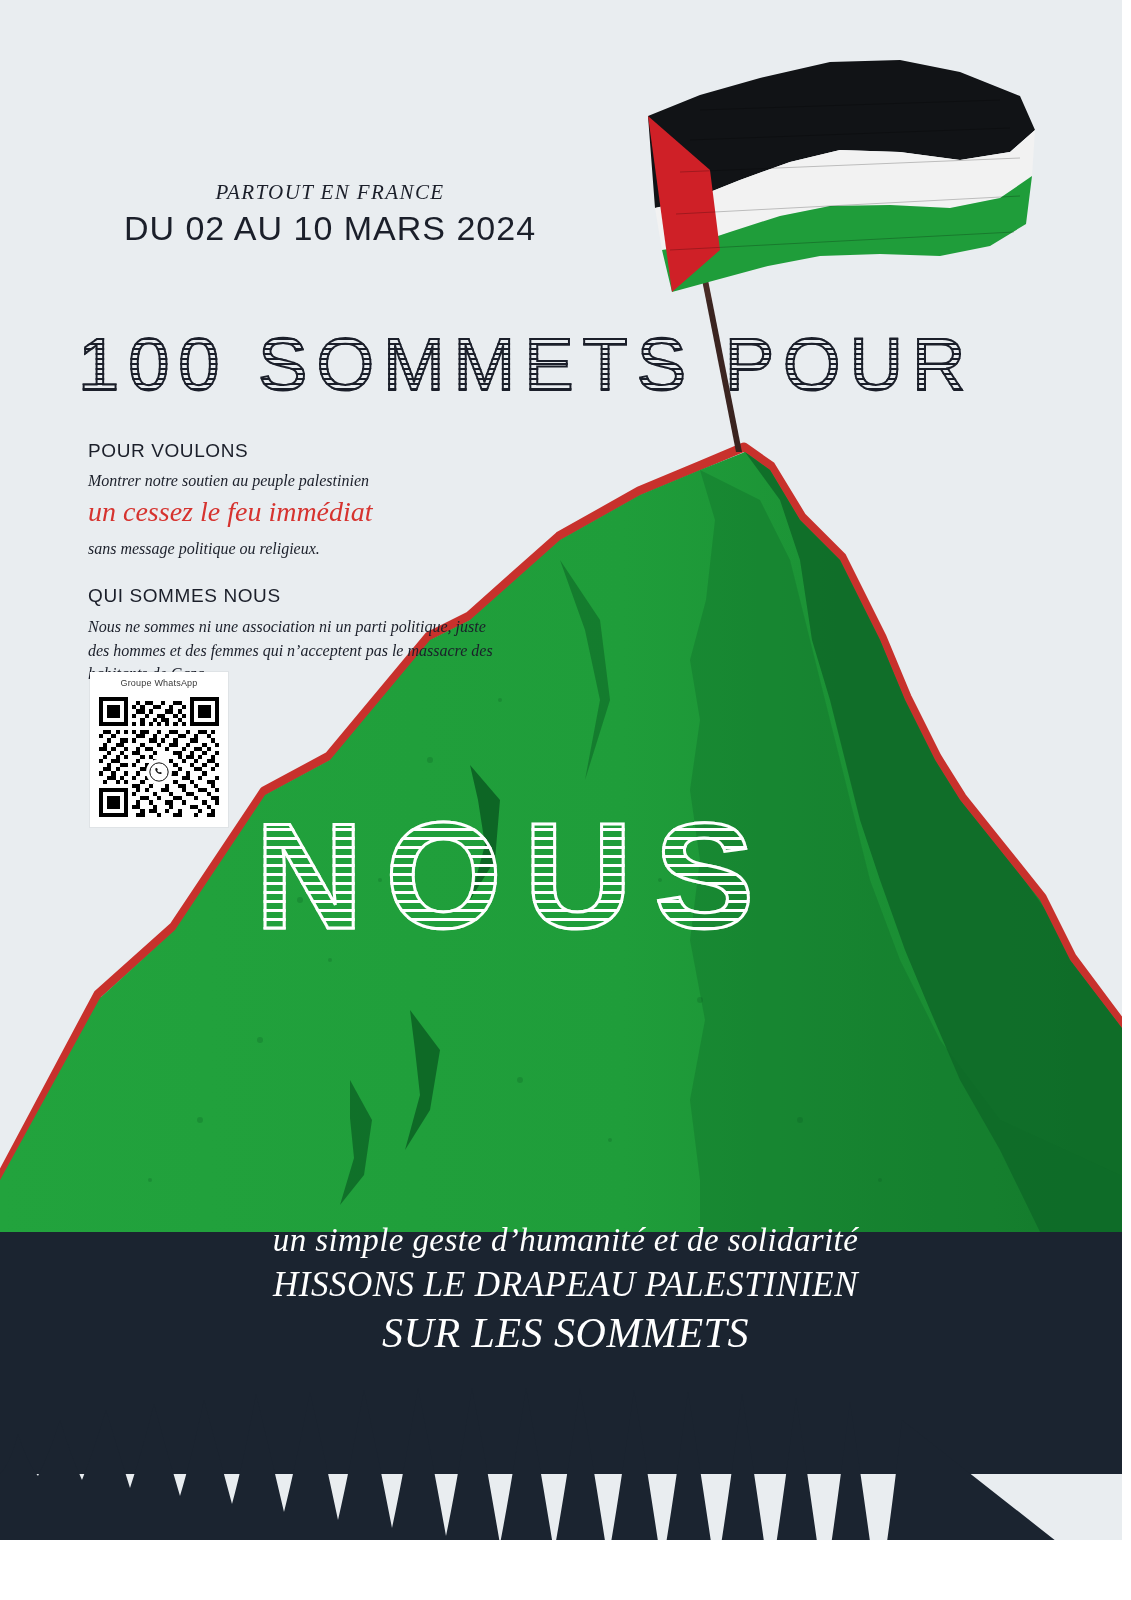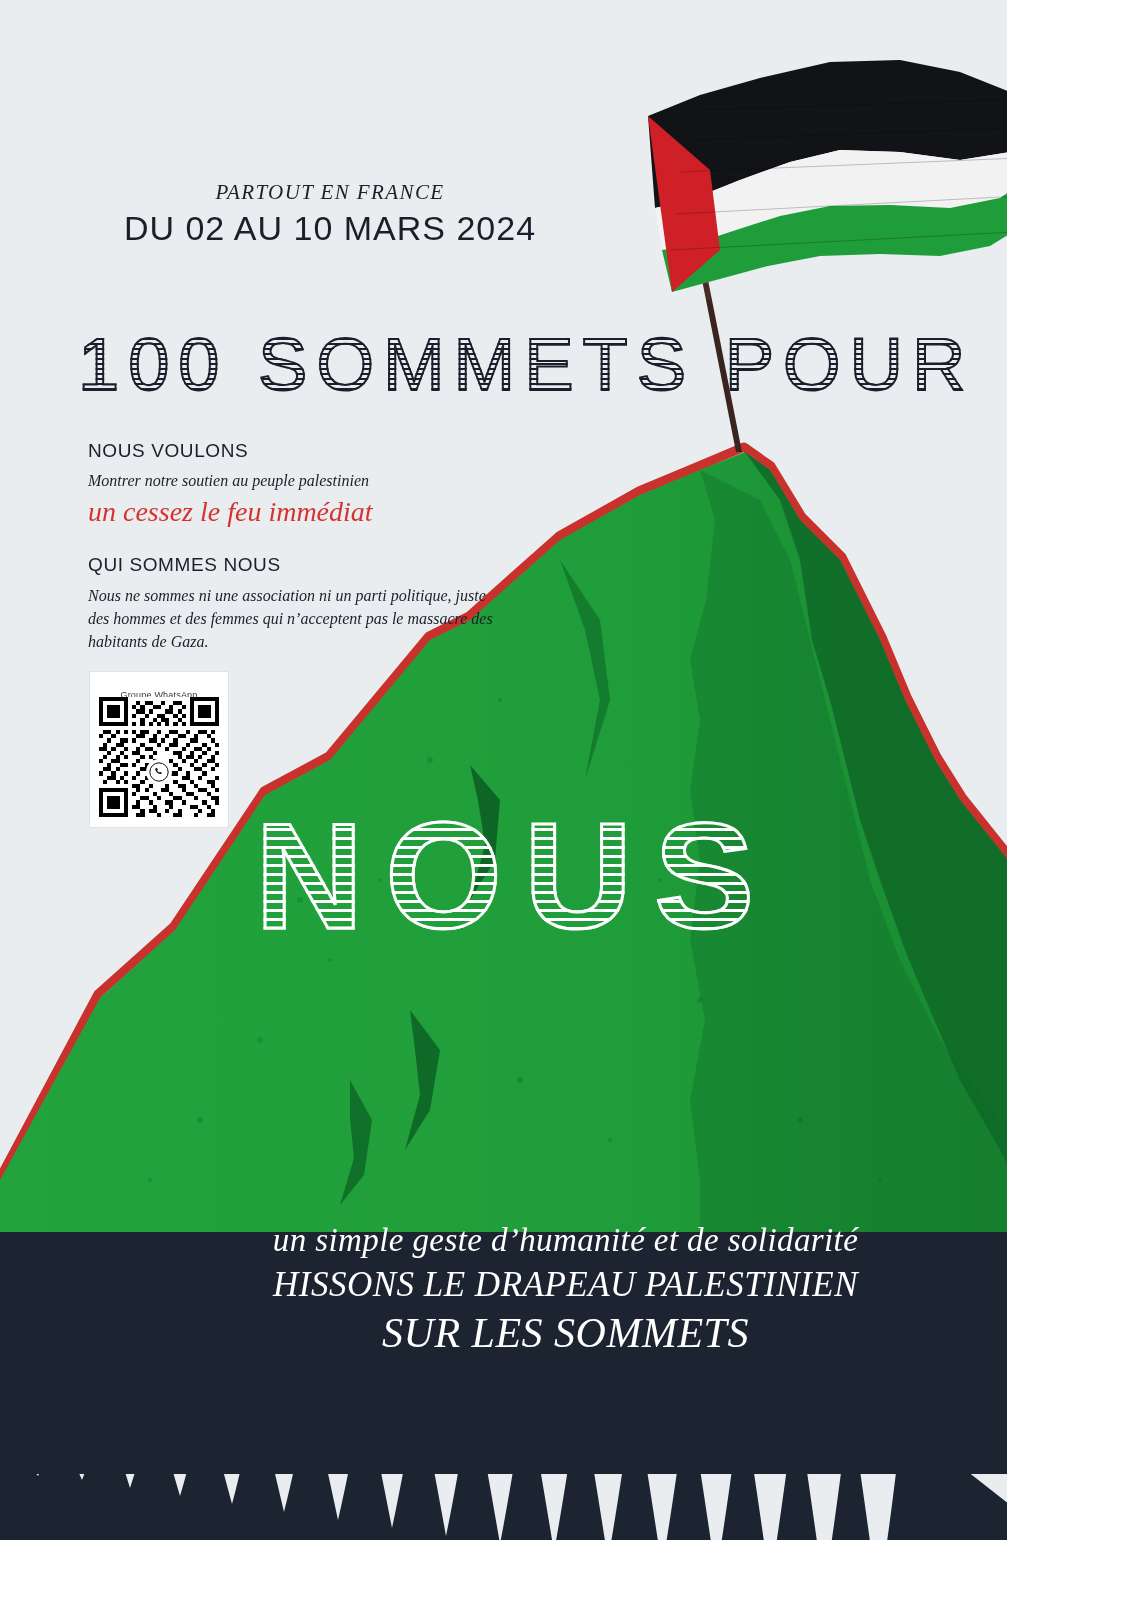--- a/index.html
+++ b/index.html
@@ -2,21 +2,21 @@
 <html><head>
 <meta charset="utf-8">
 <style>
   html, body {
     margin: 0;
     padding: 0;
     background: #ffffff;
   }
   #poster {
     position: relative;
-    width: 1007px;
+    width: 1122px;
     height: 1600px;
     background: #e9edf0;
     overflow: hidden;
     font-family: "Liberation Sans", sans-serif;
   }
 
   
   #artwork {
     position: absolute;
     inset: 0;
@@ -111,21 +111,21 @@
     width: 138px;
     height: 155px;
     background: #ffffff;
     box-shadow: 0 0 0 1px rgba(0,0,0,0.04);
   }
   .qr-card .qr-label {
     text-align: center;
     font-family: "Liberation Sans", sans-serif;
     font-size: 9px;
     color: #3a3a3a;
-    padding-top: 18px;
+    padding-top: 6px;
     letter-spacing: .2px;
   }
   .qr-code {
     position: absolute;
     left: 9px;
     top: 25px;
     width: 120px;
     height: 120px;
   }
   .wa-dot {
@@ -302,23 +302,24 @@
     <div class="line1">PARTOUT EN FRANCE</div>
     <div class="line2">DU 02 AU 10 MARS 2024</div>
   </div>
 
   <div class="headline">
     <span class="stripes">100 SOMMETS POUR</span>
   </div>
 
   <div class="info">
     <div class="block1">
-      <h2>NOUS VOULONS</h2>
+      <h2>POUR VOULONS</h2>
       <p>Montrer notre soutien au peuple palestinien</p>
       <div class="ceasefire">un cessez le feu immédiat</div>
+      <p>sans message politique ou religieux.</p>
     </div>
     <div class="block2">
       <h2>QUI SOMMES NOUS</h2>
       <p>Nous ne sommes ni une association ni un parti politique, juste des hommes et des femmes qui n’acceptent pas le massacre des habitants de Gaza.</p>
     </div>
   </div>
 
   <div class="qr-card">
     <div class="qr-label">Groupe WhatsApp</div>
     <svg class="qr-code" viewBox="0 0 29 29" shape-rendering="crispEdges">

